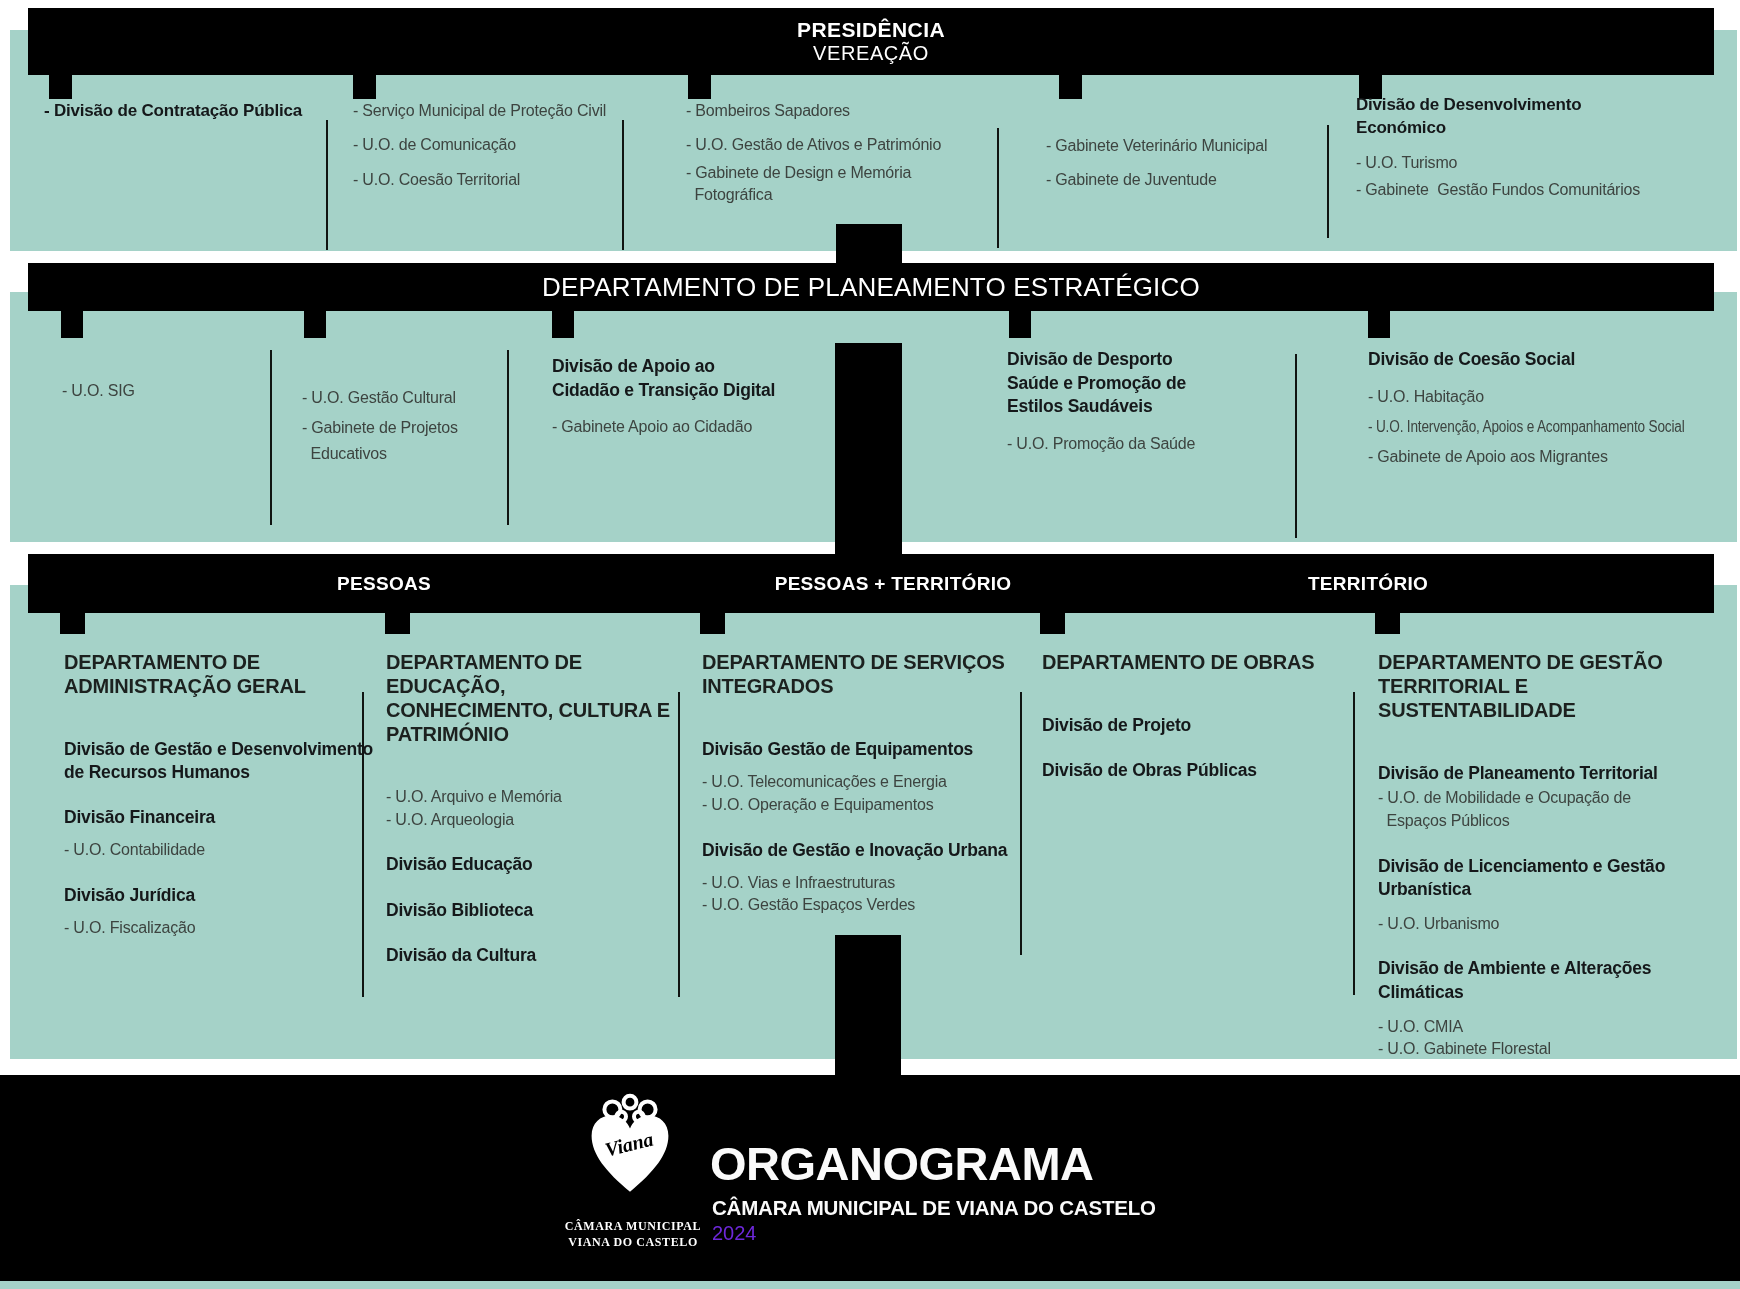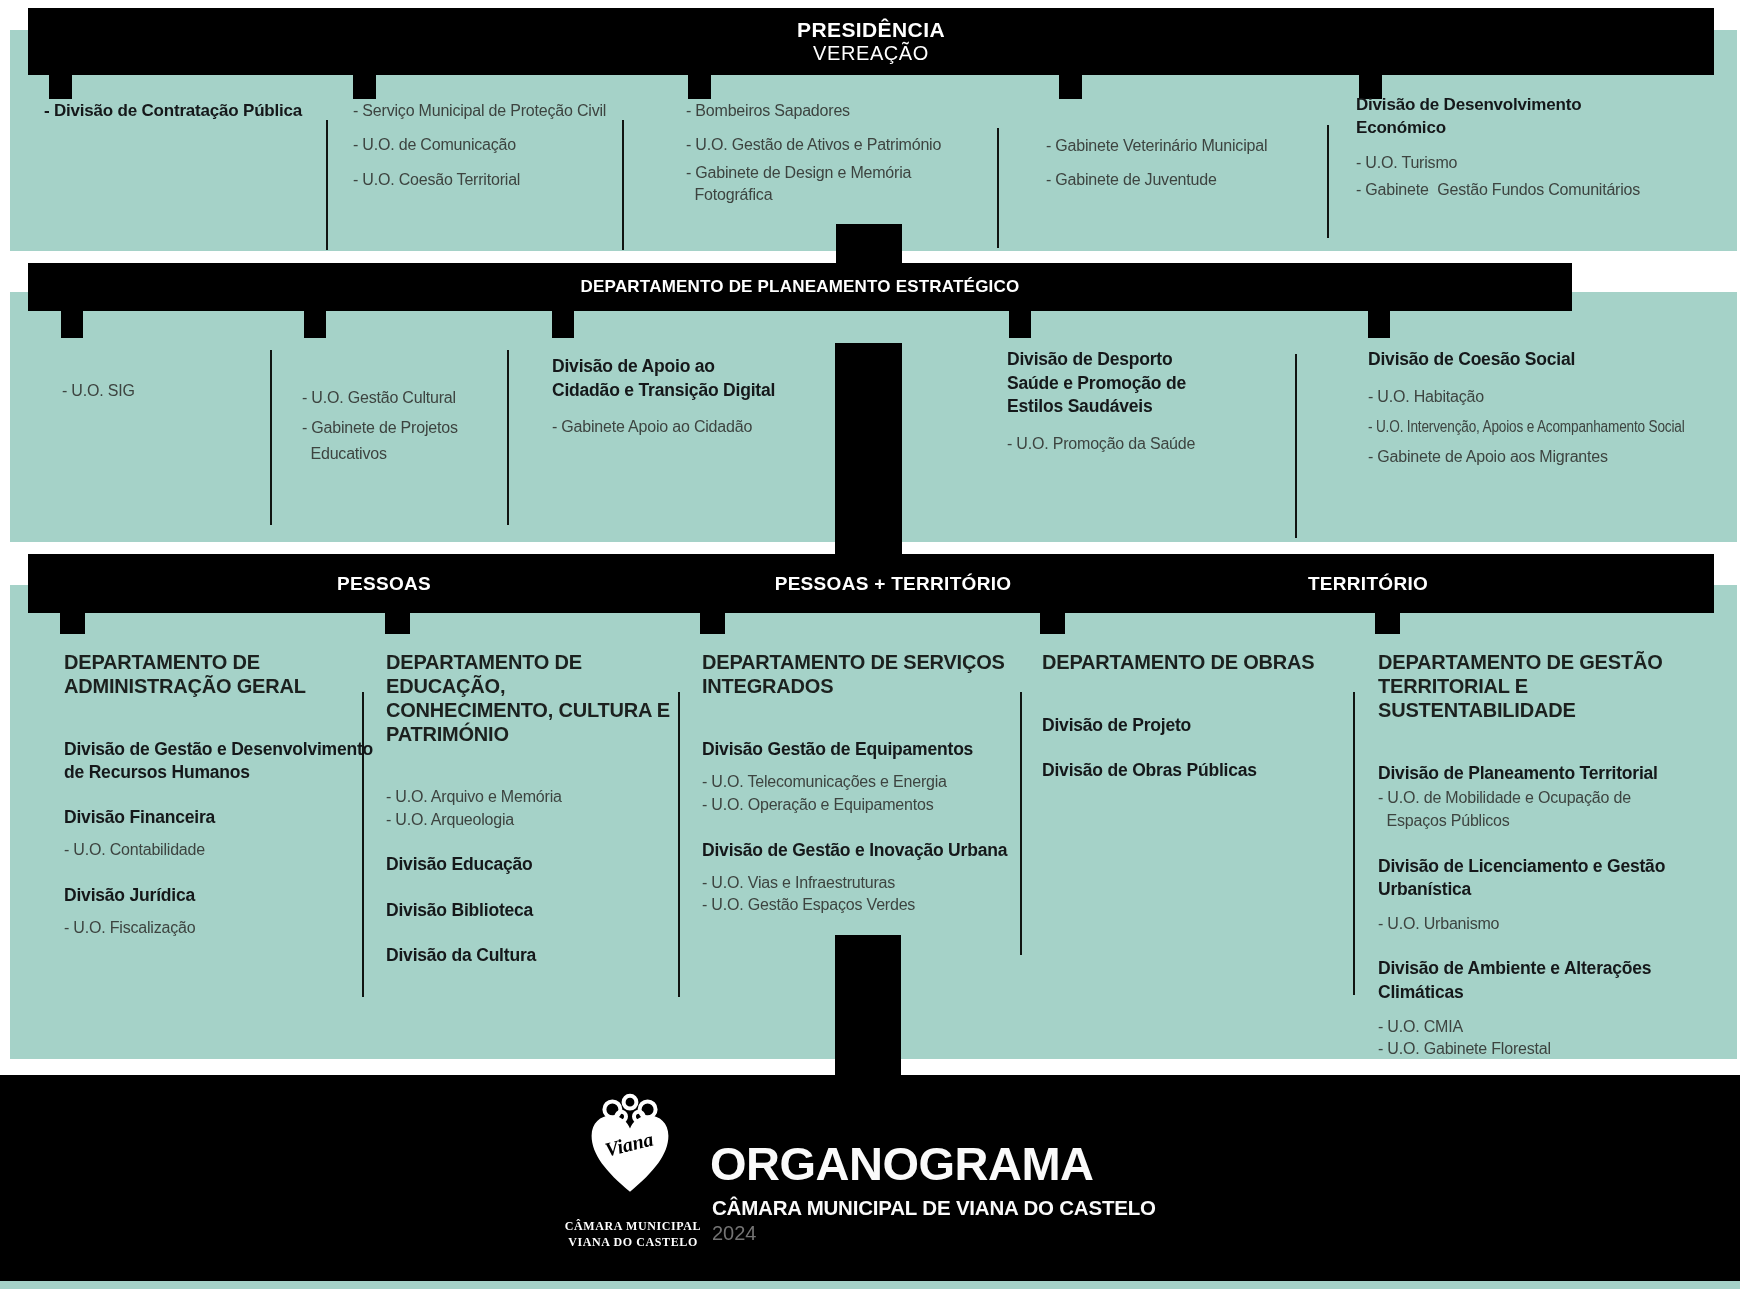--- a/index.html
+++ b/index.html
@@ -11,22 +11,22 @@
   .band{position:absolute;background:var(--teal);}
   .band1{left:10px;top:30px;width:1727px;height:221px;}
   .band2{left:10px;top:292px;width:1727px;height:250px;}
   .band3{left:10px;top:585px;width:1727px;height:474px;}
 
   .blackbar{position:absolute;background:var(--ink);color:#fff;z-index:3;}
   .bar1{left:28px;top:8px;width:1686px;height:67px;display:flex;flex-direction:column;
         align-items:center;justify-content:center;}
   .bar1 .l1{font-size:21px;font-weight:bold;letter-spacing:.4px;line-height:24px;}
   .bar1 .l2{font-size:20px;font-weight:normal;letter-spacing:.6px;line-height:23px;}
-  .bar2{left:28px;top:263px;width:1544px;height:48px;display:flex;align-items:center;justify-content:center;
-        font-size:17px;font-weight:bold;letter-spacing:.2px;}
+  .bar2{left:28px;top:263px;width:1686px;height:48px;display:flex;align-items:center;justify-content:center;
+        font-size:26px;font-weight:normal;letter-spacing:.2px;}
   .bar3{left:28px;top:554px;width:1686px;height:59px;}
   .bar3 span{position:absolute;top:50%;transform:translate(-50%,-50%);font-size:19px;font-weight:bold;letter-spacing:.3px;white-space:nowrap;text-align:right;}
   .g-left{left:356px;} .g-center{left:865px;} .g-right{left:1340px;}
 
   .tab{position:absolute;background:var(--ink);z-index:4;}
   .tab.r1{top:75px;width:23px;height:24px;}
   .tab.r2{top:311px;width:22px;height:27px;}
   .tab.r3{top:613px;width:25px;height:21px;}
   .t1a{left:49px;} .t1b{left:353px;} .t1c{left:688px;} .t1d{left:1059px;} .t1e{left:1359px;}
   .t2a{left:61px;} .t2b{left:304px;} .t2c{left:552px;} .t2d{left:1009px;} .t2e{left:1368px;}
@@ -76,21 +76,21 @@
   .footer{position:absolute;left:0;top:1075px;width:1740px;height:206px;background:var(--ink);z-index:1;}
   .bottom-strip{position:absolute;left:0;top:1281px;width:1740px;height:8px;background:var(--teal);}
   .logo{position:absolute;left:582px;top:1089px;z-index:6;}
   .logo-caption{position:absolute;left:523px;top:1218px;width:220px;text-align:center;z-index:6;
                 color:#fff;font-family:"Liberation Serif", serif;font-weight:bold;
                 font-size:12px;line-height:1.35;letter-spacing:.6px;}
   .f-title{position:absolute;left:710px;top:1140px;color:#fafafa;font-size:47px;font-weight:bold;
            letter-spacing:-0.5px;line-height:1;z-index:6;}
   .f-sub{position:absolute;left:712px;top:1196px;color:#fafafa;font-size:20.5px;font-weight:bold;
          letter-spacing:-0.2px;z-index:6;}
-  .f-year{position:absolute;left:712px;top:1222px;color:#737373;font-size:20px;z-index:6;}
+  .f-year{position:absolute;left:712px;top:1222px;color:#6d28d9;font-size:20px;z-index:6;}
 </style>
 </head>
 <body>
 
 <div class="canvas">
 
   <div class="band band1"></div>
   <div class="band band2"></div>
   <div class="band band3"></div>
 

